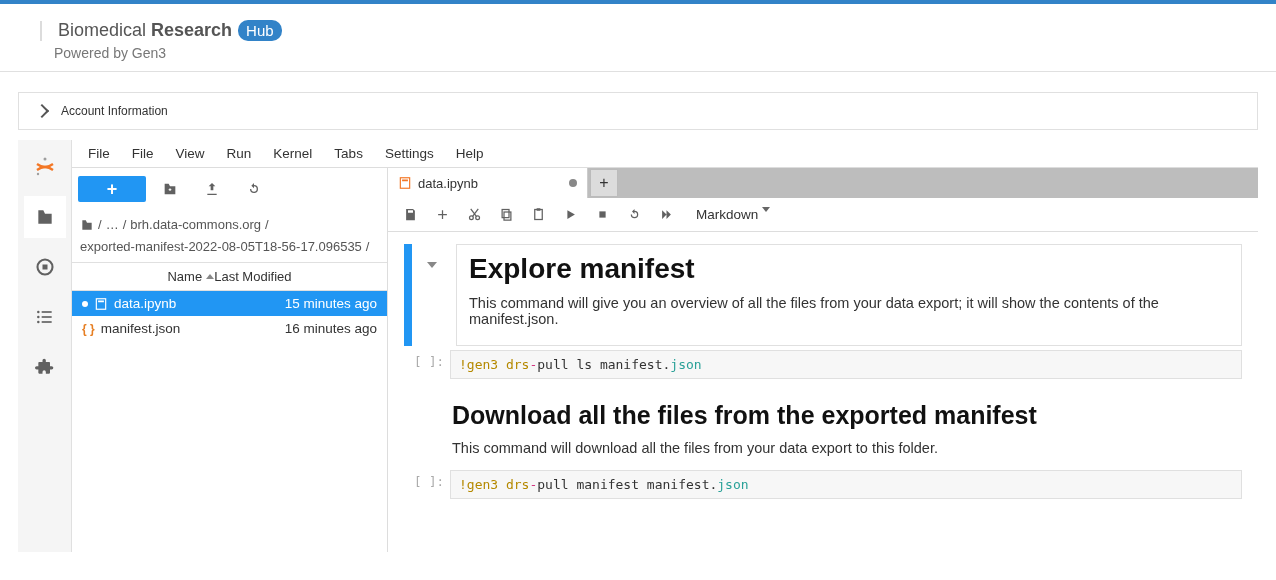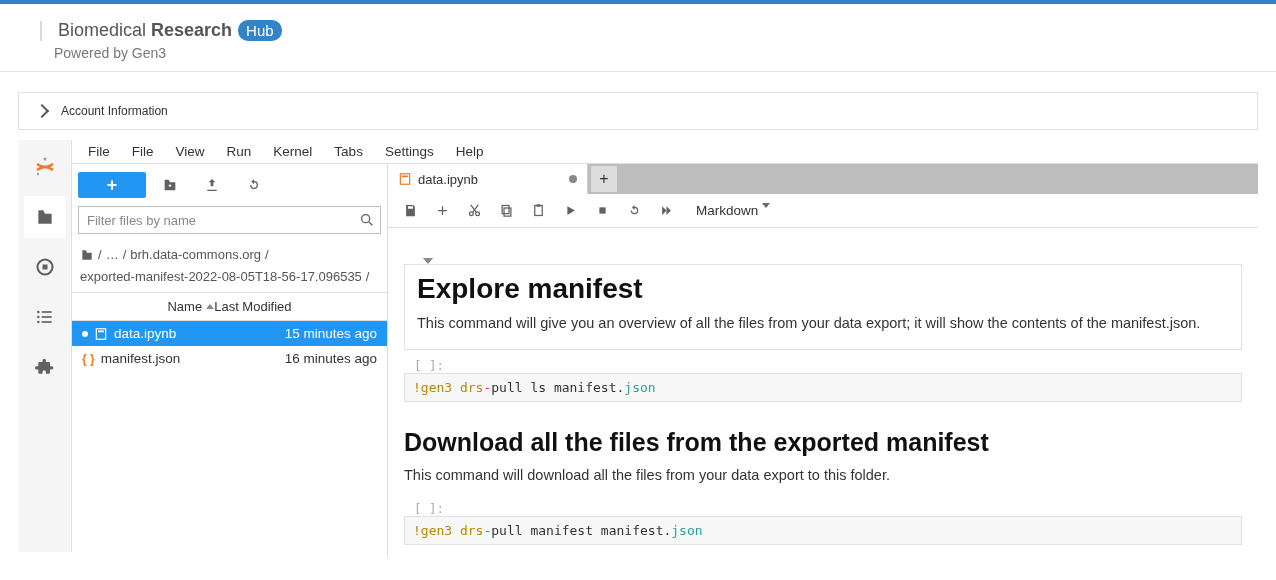--- a/index.html
+++ b/index.html
@@ -57,21 +57,21 @@
 .tab { height:30px; background:#fff; border-right:1px solid #ccc; display:flex; align-items:center; padding:0 10px; gap:6px; min-width:200px; font-size:13px;}
 .tab .unsaved{width:8px;height:8px;border-radius:50%;background:#888; margin-left:auto;}
 .tab-new { width:28px; height:28px; background:#dcdcdc; border:1px solid #bbb; display:flex; align-items:center; justify-content:center; font-size:16px; cursor:pointer; margin-left:2px; margin-bottom:1px;}
 .nb-toolbar { height:34px; display:flex; align-items:center; gap:4px; padding:0 8px; border-bottom:1px solid #ddd;}
 .nb-tool{width:28px;height:28px;display:flex;align-items:center;justify-content:center;cursor:pointer;}
 .nb-tool svg{width:15px;height:15px;fill:#616161;}
 .celltype{margin-left:12px;font-size:13.5px;display:flex;align-items:flex-start;gap:4px;cursor:pointer;}
 .celltype .dd{width:0;height:0;border-left:4px solid transparent;border-right:4px solid transparent;border-top:5px solid #666;}
 
 .notebook-body { flex:1; overflow:auto; padding:8px 0;}
-.cell { display:flex; margin:4px 16px;flex-direction:column;}
+.cell { display:flex; margin:4px 16px;}
 .gutter { width:48px; display:flex; justify-content:center; align-items:flex-start; padding-top:4px;}
 .active-bar { width:8px; background:#2196f3; margin-right:-4px;}
 .prompt { width:46px; text-align:right; color:#aaa; font-family:Menlo,Consolas,monospace; font-size:12.5px; padding-top:4px; padding-right:6px;}
 .cell-body { flex:1; }
 .md h1 { font-size:28px; font-weight:700; margin-bottom:10px; color:#111;}
 .md h2 { font-size:25px; font-weight:700; margin:18px 0 10px 0; color:#111;}
 .md p { font-size:14.5px; margin:10px 0; color:#333;}
 .collapse-caret { width:0;height:0;border-left:5px solid transparent;border-right:5px solid transparent;border-top:6px solid #888; margin-top:14px;}
 .active-md { border:1px solid #e0e0e0; padding:8px 12px;}
 .code-cell { border:1px solid #e0e0e0; background:#f7f7f7; padding:6px 8px; font-family:Menlo,Consolas,monospace; font-size:13px;}
@@ -167,27 +167,20 @@
               <svg viewBox="0 0 24 24">
                 <path d="M12 3l5 5h-3v6h-4V8H7l5-5zM5 19h14v2H5z"></path>
               </svg>
             </div>
           <div class="fp-tool">
               <svg viewBox="0 0 24 24">
                 <path d="M12 6V3L8 7l4 4V8a4 4 0 1 1-4 4H6a6 6 0 1 0 6-6z"></path>
               </svg>
             </div>
         </div>
-        <div class="filter-wrap">
-          <input class="filter-input" placeholder="Filter files by name" style="">
-          <svg class="search-ic" viewBox="0 0 24 24">
-              <circle cx="10" cy="10" r="6" fill="none" stroke="#616161" stroke-width="2"></circle>
-              <line x1="15" y1="15" x2="20" y2="20" stroke="#616161" stroke-width="2"></line>
-            </svg>
-        </div>
         <div class="breadcrumb">
           <svg viewBox="0 0 24 24">
               <path d="M10 4H4v16h16V8h-8l-2-4z"></path>
             </svg>
           <span>/</span>
           <span>…</span>
           <span>/</span>
           <span>brh.data-commons.org</span>
           <span>/</span>
           <span>exported-manifest-2022-08-05T18-56-17.096535</span>

